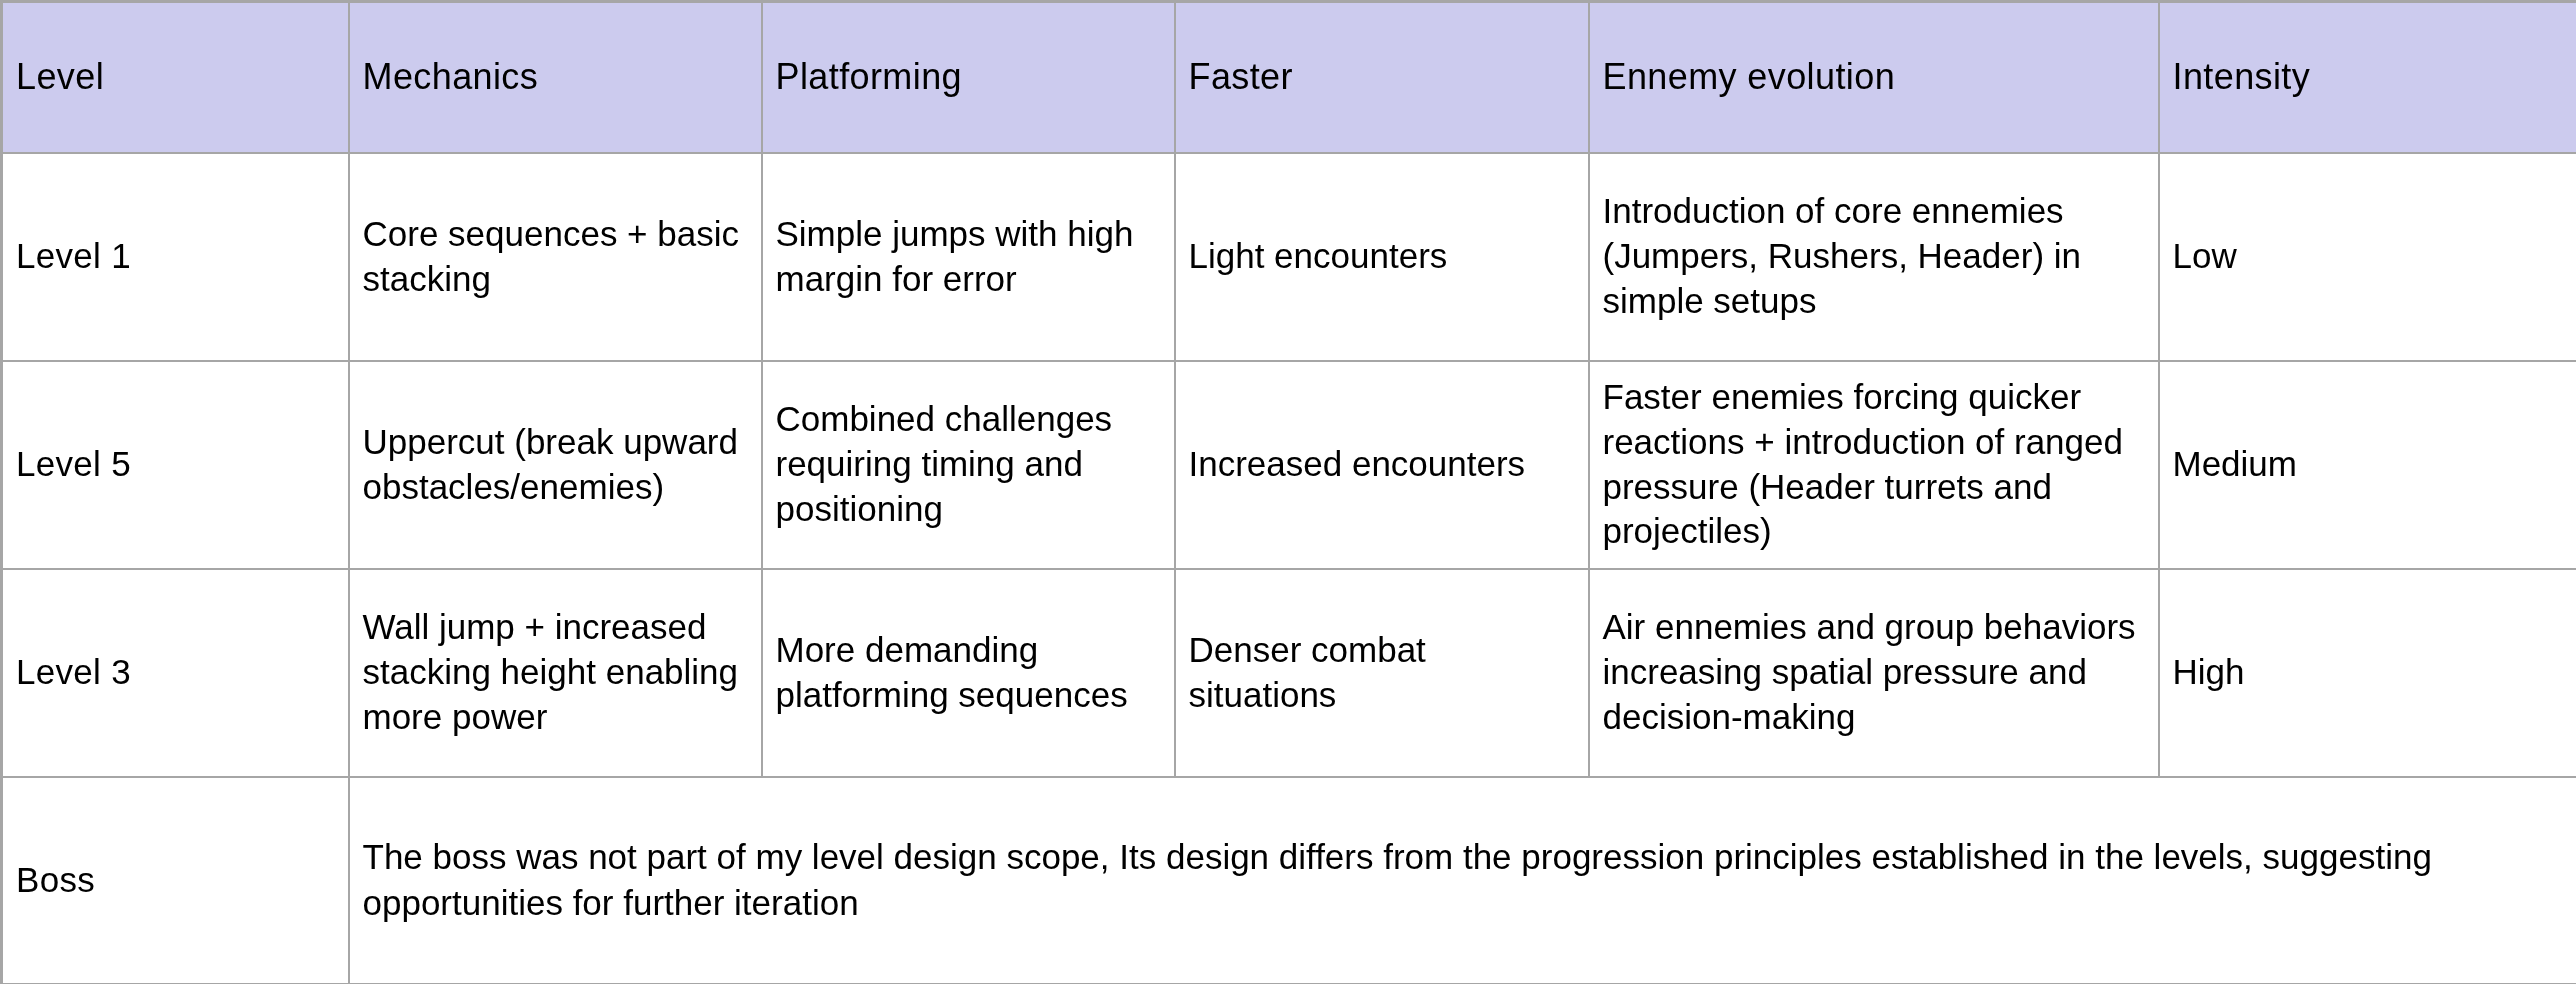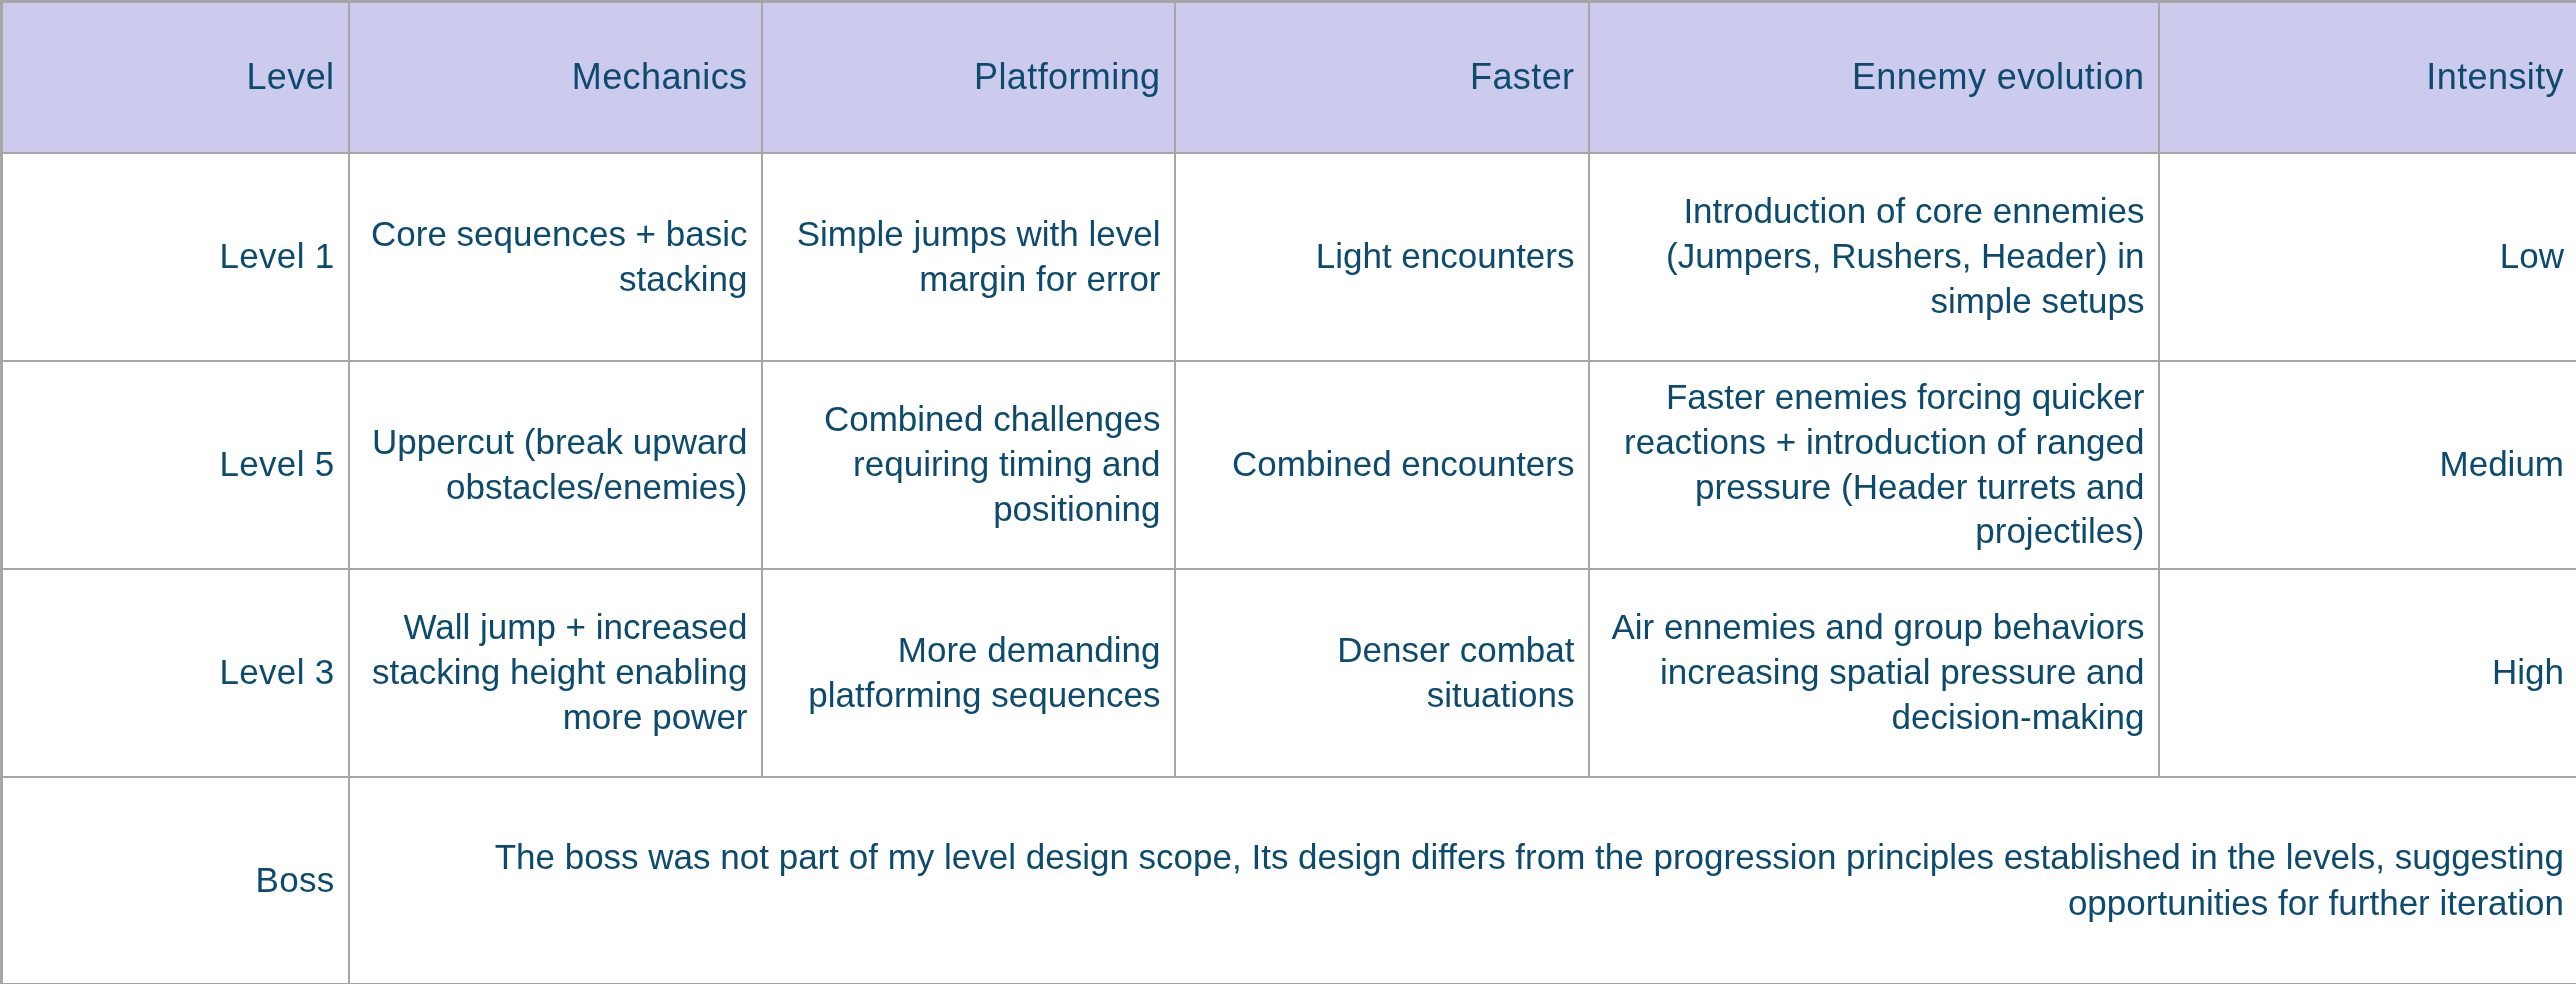--- a/index.html
+++ b/index.html
@@ -26,24 +26,24 @@
     border-collapse: collapse;
     width: 2576px;
     height: 985px;
     table-layout: fixed;
   }
 
   table.progression td,
   table.progression th {
     border: 2.8px solid #a6a6a6;
     box-sizing: border-box;
-    text-align: right;
+    text-align: left;
     vertical-align: middle;
     padding: 5.6px 13px;
-    color: #0c4a6e;
+    color: #000000;
     font-weight: normal;
   }
 
   
   table.progression {
     border: 3.7px solid #a6a6a6;
   }
 
   thead th {
     background: #cccbee;
@@ -102,30 +102,30 @@
         <th>Platforming</th>
         <th>Faster</th>
         <th>Ennemy evolution</th>
         <th>Intensity</th>
       </tr>
     </thead>
     <tbody>
       <tr>
         <td class="level-label">Level 1</td>
         <td>Core sequences + basic stacking</td>
-        <td>Simple jumps with level margin for error</td>
+        <td>Simple jumps with high margin for error</td>
         <td>Light encounters</td>
         <td>Introduction of core ennemies (Jumpers, Rushers, Header) in simple setups</td>
         <td>Low</td>
       </tr>
       <tr>
         <td class="level-label">Level 5</td>
         <td>Uppercut (break upward obstacles/enemies)</td>
         <td>Combined challenges requiring timing and positioning</td>
-        <td>Combined encounters</td>
+        <td>Increased encounters</td>
         <td>Faster enemies forcing quicker reactions + introduction of ranged pressure (Header turrets and projectiles)</td>
         <td>Medium</td>
       </tr>
       <tr>
         <td class="level-label">Level 3</td>
         <td>Wall jump + increased stacking height enabling more power</td>
         <td>More demanding platforming sequences</td>
         <td>Denser combat situations</td>
         <td>Air ennemies and group behaviors increasing spatial pressure and decision-making</td>
         <td>High</td>

